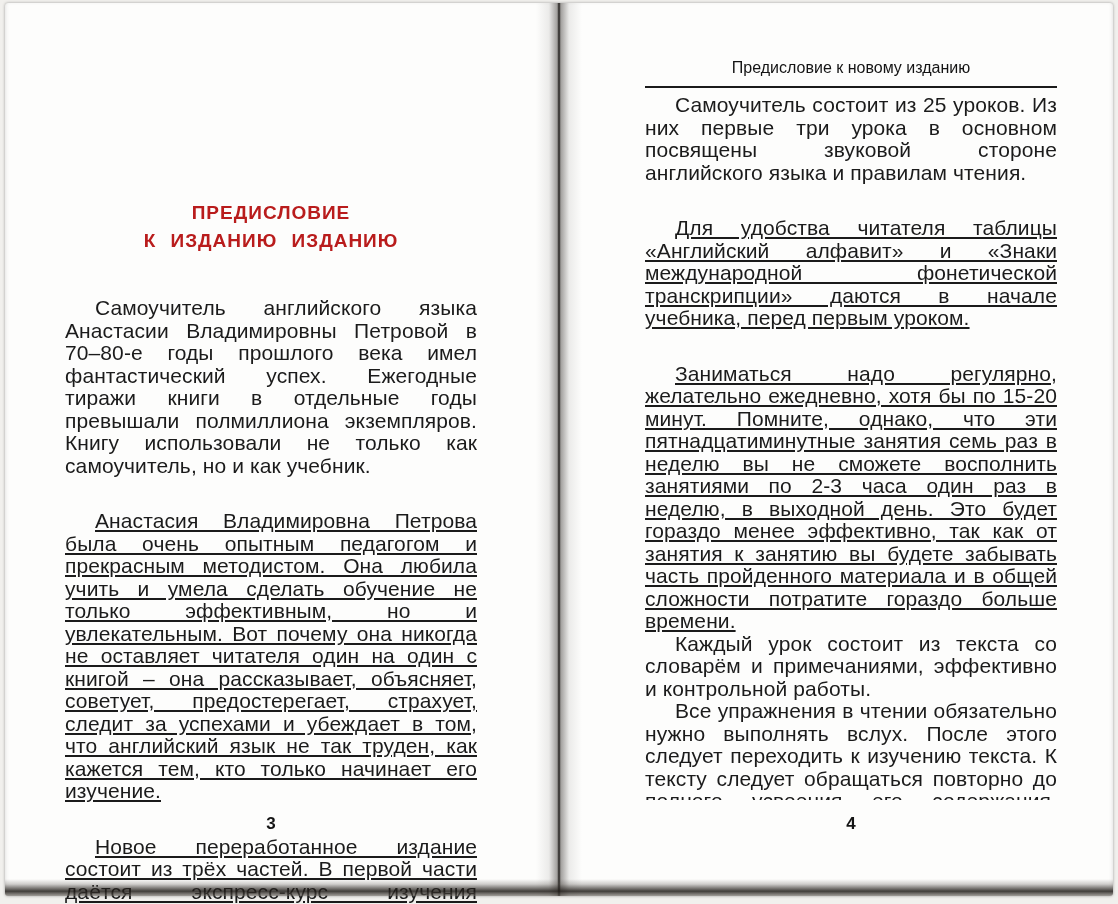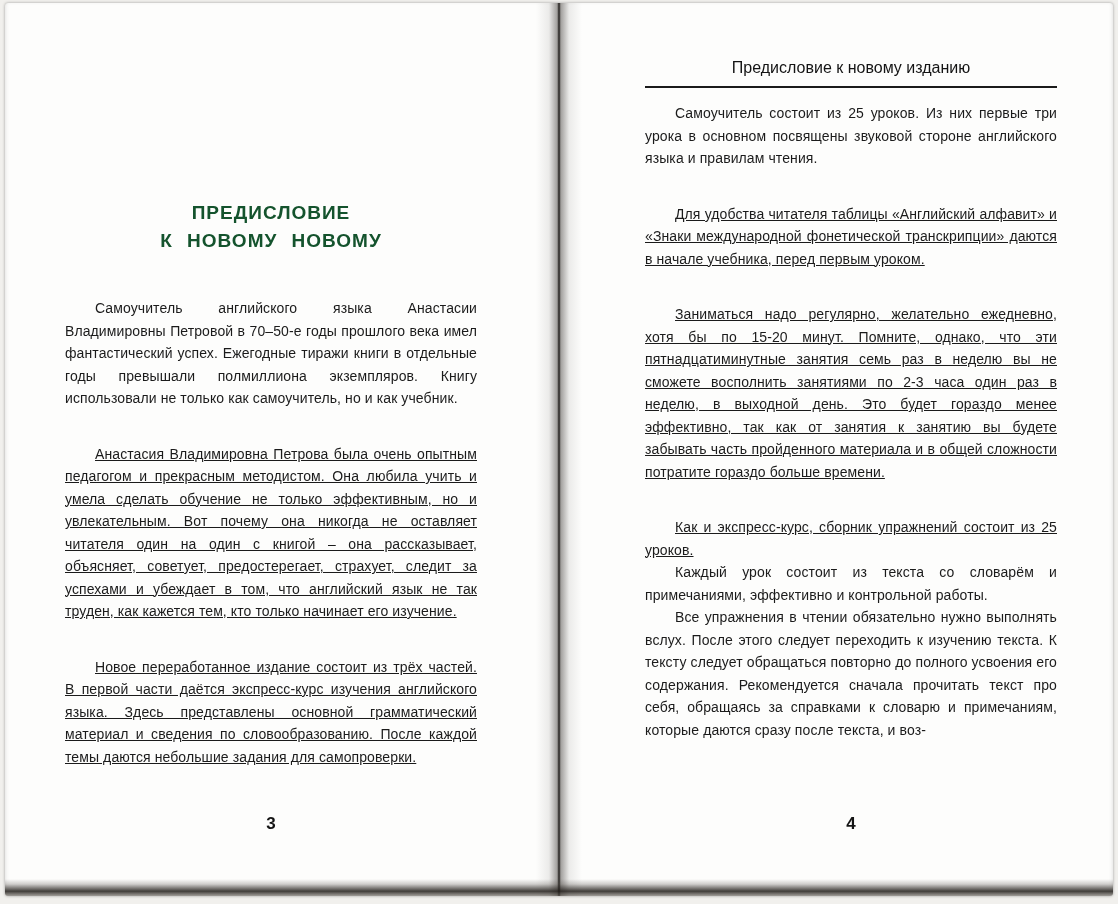--- a/index.html
+++ b/index.html
@@ -30,39 +30,39 @@
   .page.right { padding: 55px 56px 0 86px; }
 
   .title {
     margin: 0 0 42px 0;
     text-align: center;
     font-weight: bold;
     font-size: 19px;
     line-height: 28px;
     letter-spacing: 1px;
     word-spacing: 8px;
-    color: #14532d;
+    color: #b91c1c;
   }
   .title span { display: block; }
 
   .running-head {
     text-align: center;
     font-size: 16px;
     line-height: 20px;
     color: #141414;
     padding-bottom: 8px;
     border-bottom: 2px solid #1b1b1b;
-    margin-bottom: 14px;
+    margin-bottom: 6px;
   }
 
   .paras { overflow: hidden; }
   .page.right .paras { max-height: 706px; }
   .para {
     margin: 0;
-    font-size: 14px;
+    font-size: 21px;
     line-height: 22.5px;
     text-align: justify;
     text-indent: 30px;
     letter-spacing: 0.1px;
   }
   .para.gap { margin-top: 33px; text-decoration: underline; }
   .para b { font-weight: normal; }
 
   .page-number {
     position: absolute;
@@ -106,37 +106,36 @@
 </head>
 <body>
 
 <div class="stage">
   <div class="book">
     <div class="pages">
 
       <div class="page left">
         <h1 class="title">
           <span>ПРЕДИСЛОВИЕ</span>
-          <span>К НОВОМУ НОВОМУ</span>
+          <span>К ИЗДАНИЮ ИЗДАНИЮ</span>
         </h1>
         <div class="paras">
-            <p class="para"><span>Самоучитель английского языка Анастасии Владимировны Петровой в 70–50-е годы прошлого века имел фантастический успех. Ежегодные тиражи книги в отдельные годы превышали полмиллиона экземпляров. Книгу использовали не только как самоучитель, но и как учебник.</span></p>
+            <p class="para"><span>Самоучитель английского языка Анастасии Владимировны Петровой в 70–80-е годы прошлого века имел фантастический успех. Ежегодные тиражи книги в отдельные годы превышали полмиллиона экземпляров. Книгу использовали не только как самоучитель, но и как учебник.</span></p>
             <p class="para gap"><span>Анастасия Владимировна Петрова была очень опытным педагогом и прекрасным методистом. Она любила учить и умела сделать обучение не только эффективным, но и увлекательным. Вот почему она никогда не оставляет читателя один на один с книгой – она рассказывает, объясняет, советует, предостерегает, страхует, следит за успехами и убеждает в том, что английский язык не так труден, как кажется тем, кто только начинает его изучение.</span></p>
             <p class="para gap"><span>Новое переработанное издание состоит из трёх частей. В первой части даётся экспресс-курс изучения английского языка. Здесь представлены основной грамматический материал и сведения по словообразованию. После каждой темы даются небольшие задания для самопроверки.</span></p>
           </div>
         <div class="page-number">3</div>
       </div>
 
       <div class="page right">
         <div class="running-head">Предисловие к новому изданию</div>
         <div class="paras">
             <p class="para"><span>Самоучитель состоит из 25 уроков. Из них первые три урока в основном посвящены звуковой стороне английского языка и правилам чтения.</span></p>
             <p class="para gap"><span>Для удобства читателя таблицы «Английский алфавит» и «Знаки международной фонетической транскрипции» даются в начале учебника, перед первым уроком.</span></p>
             <p class="para gap"><span>Заниматься надо регулярно, желательно ежедневно, хотя бы по 15-20 минут. Помните, однако, что эти пятнадцатиминутные занятия семь раз в неделю вы не сможете восполнить занятиями по 2-3 часа один раз в неделю, в выходной день. Это будет гораздо менее эффективно, так как от занятия к занятию вы будете забывать часть пройденного материала и в общей сложности потратите гораздо больше времени.</span></p>
-            <p class="para gap"><span>Как и экспресс-курс, сборник упражнений состоит из 25 уроков.</span></p>
             <p class="para"><span>Каждый урок состоит из текста со словарём и примечаниями, эффективно и контрольной работы.</span></p>
             <p class="para"><span>Все </span><b>упражнения в чтении</b><span> обязательно нужно выполнять вслух. После этого следует переходить к изучению текста. К тексту следует обращаться повторно до полного усвоения его содержания. Рекомендуется сначала прочитать текст про себя, обращаясь за справками к словарю и примечаниям, которые даются сразу после текста, и воз-</span></p>
           </div>
         <div class="page-number">4</div>
       </div>
 
     </div>
     <div class="spine"></div>
     <div class="bottom-edge"></div>
   </div>

